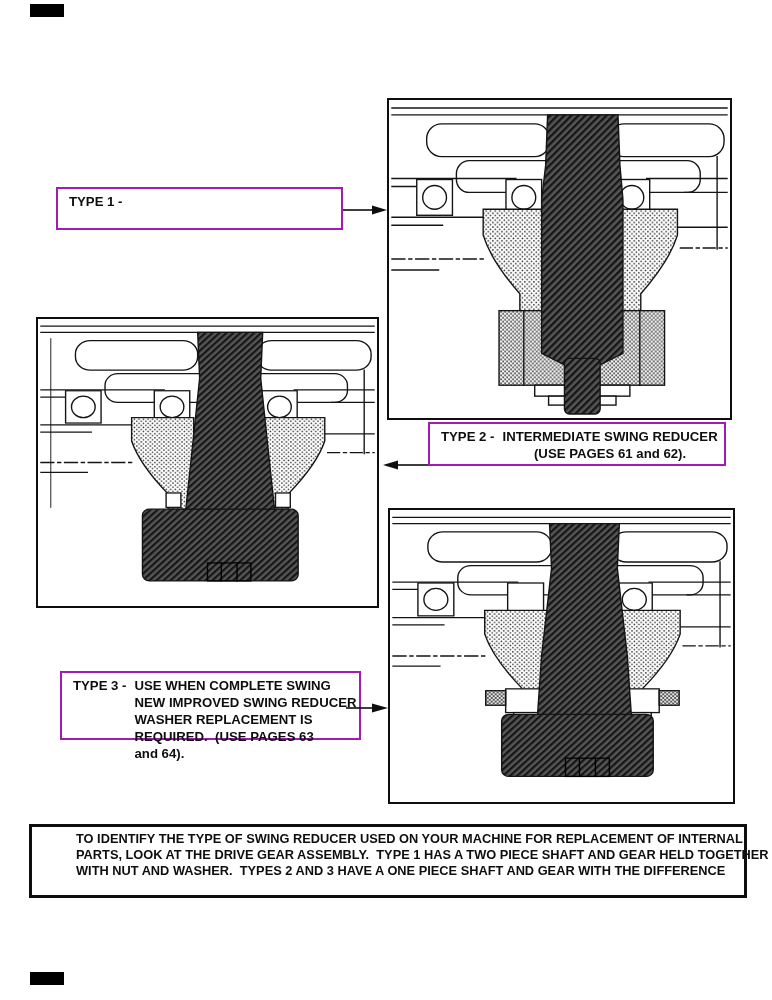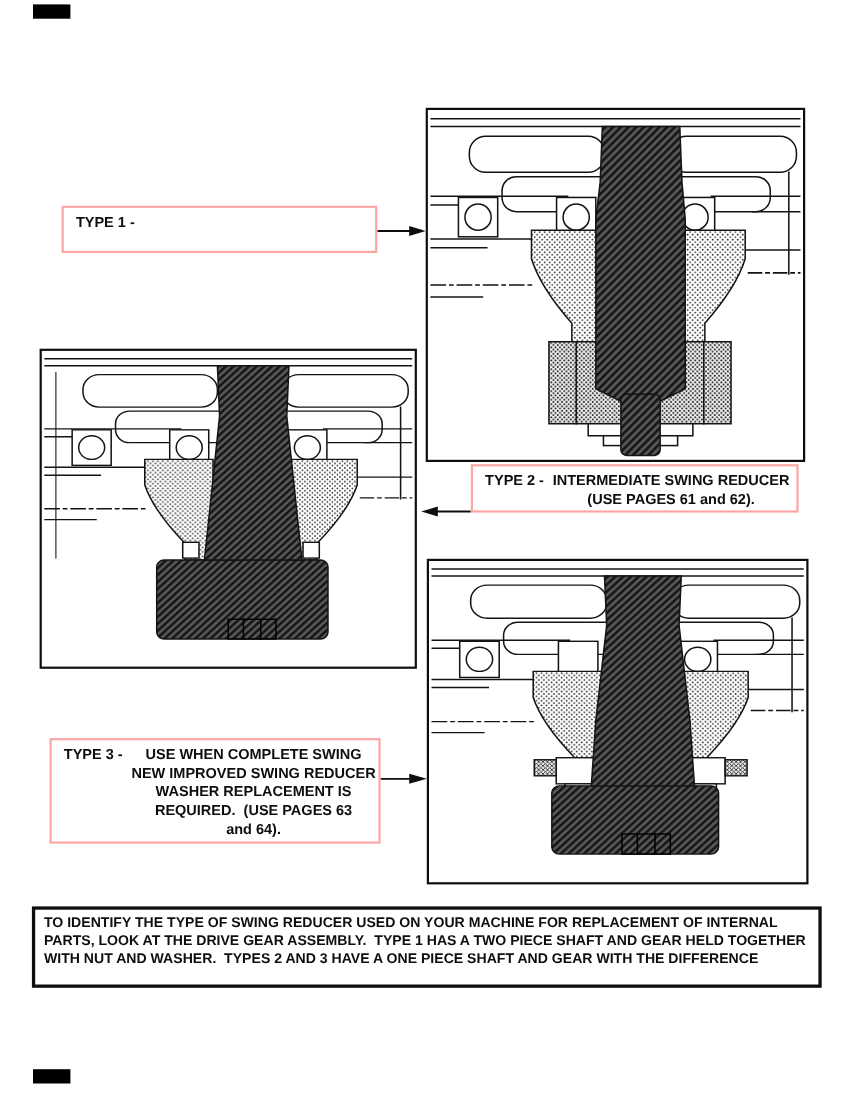--- a/index.html
+++ b/index.html
@@ -2,38 +2,38 @@
 <html><head>
 <meta charset="utf-8">
 <style>
   html,body{margin:0;padding:0;background:#fff;}
   .page{
     position:relative;width:772px;height:1000px;background:#fff;
     font-family:"Liberation Sans",sans-serif;color:#0e0e0e;overflow:hidden;
   }
   .scan-mark{position:absolute;background:#000;}
   .callout{
-    position:absolute;box-sizing:border-box;border:2px solid #fca5a5;background:#fff;
+    position:absolute;box-sizing:border-box;border:2px solid #a21caf;background:#fff;
     display:flex;flex-direction:row;gap:8px;padding:4px 8px 4px 11px;
-    font-weight:bold;font-size:13.2px;line-height:17px;letter-spacing:0px;text-align:center;
+    font-weight:bold;font-size:13.2px;line-height:17px;letter-spacing:0px;
   }
   .callout .clabel{white-space:pre;flex:0 0 auto;}
   .clines{display:flex;flex-direction:column;}
   .clines div{white-space:pre;}
   .clines.centered{align-items:center;}
   .frame{
     position:absolute;box-sizing:border-box;border:2px solid #0e0e0e;background:#fff;
   }
   .frame svg{display:block;width:100%;height:100%;}
   .arrow{position:absolute;}
   .note{
     position:absolute;box-sizing:border-box;border:3px solid #0e0e0e;background:#fff;
     padding:4px 8px;font-weight:bold;font-size:12.8px;line-height:16px;
   }
-  .note div{white-space:pre;}
+  .note div{white-space:pre;margin-left:36px;}
 </style>
 </head>
 <body>
 
 <div class="page">
 
   <svg width="0" height="0" style="position:absolute">
     <defs>
       <pattern id="pShaft" patternUnits="userSpaceOnUse" width="5" height="5" patternTransform="rotate(45)">
         <rect width="5" height="5" fill="#565656"></rect>
@@ -193,21 +193,21 @@
         <rect x="270" y="198" width="20" height="16" fill="url(#pX)"></rect>
         <rect x="112" y="224" width="152" height="68" rx="7" fill="url(#pShaft)"></rect>
         <rect x="176" y="272" width="44" height="20" stroke="#000"></rect>
         <line x1="190" y1="272" x2="190" y2="292" stroke="#000"></line>
         <line x1="206" y1="272" x2="206" y2="292" stroke="#000"></line>
         <path d="M160,15 L230,15 L228,64 L238,160 L242,224 L148,224 L152,160 L162,64 Z" fill="url(#pShaft)"></path>
       </g>
     </svg>
   </div>
 
-  <div class="callout" style="left:45px;top:671px;width:301px;height:96px">
+  <div class="callout" style="left:60px;top:671px;width:301px;height:69px">
     <span class="clabel">TYPE 3 -</span>
     <div class="clines">
       <div>USE WHEN COMPLETE SWING</div>
       <div>NEW IMPROVED SWING REDUCER</div>
       <div>WASHER REPLACEMENT IS</div>
       <div>REQUIRED.  (USE PAGES 63</div>
       <div>and 64).</div>
     </div>
   </div>
   <svg class="arrow" style="left:346px;top:699px" width="42" height="18">

